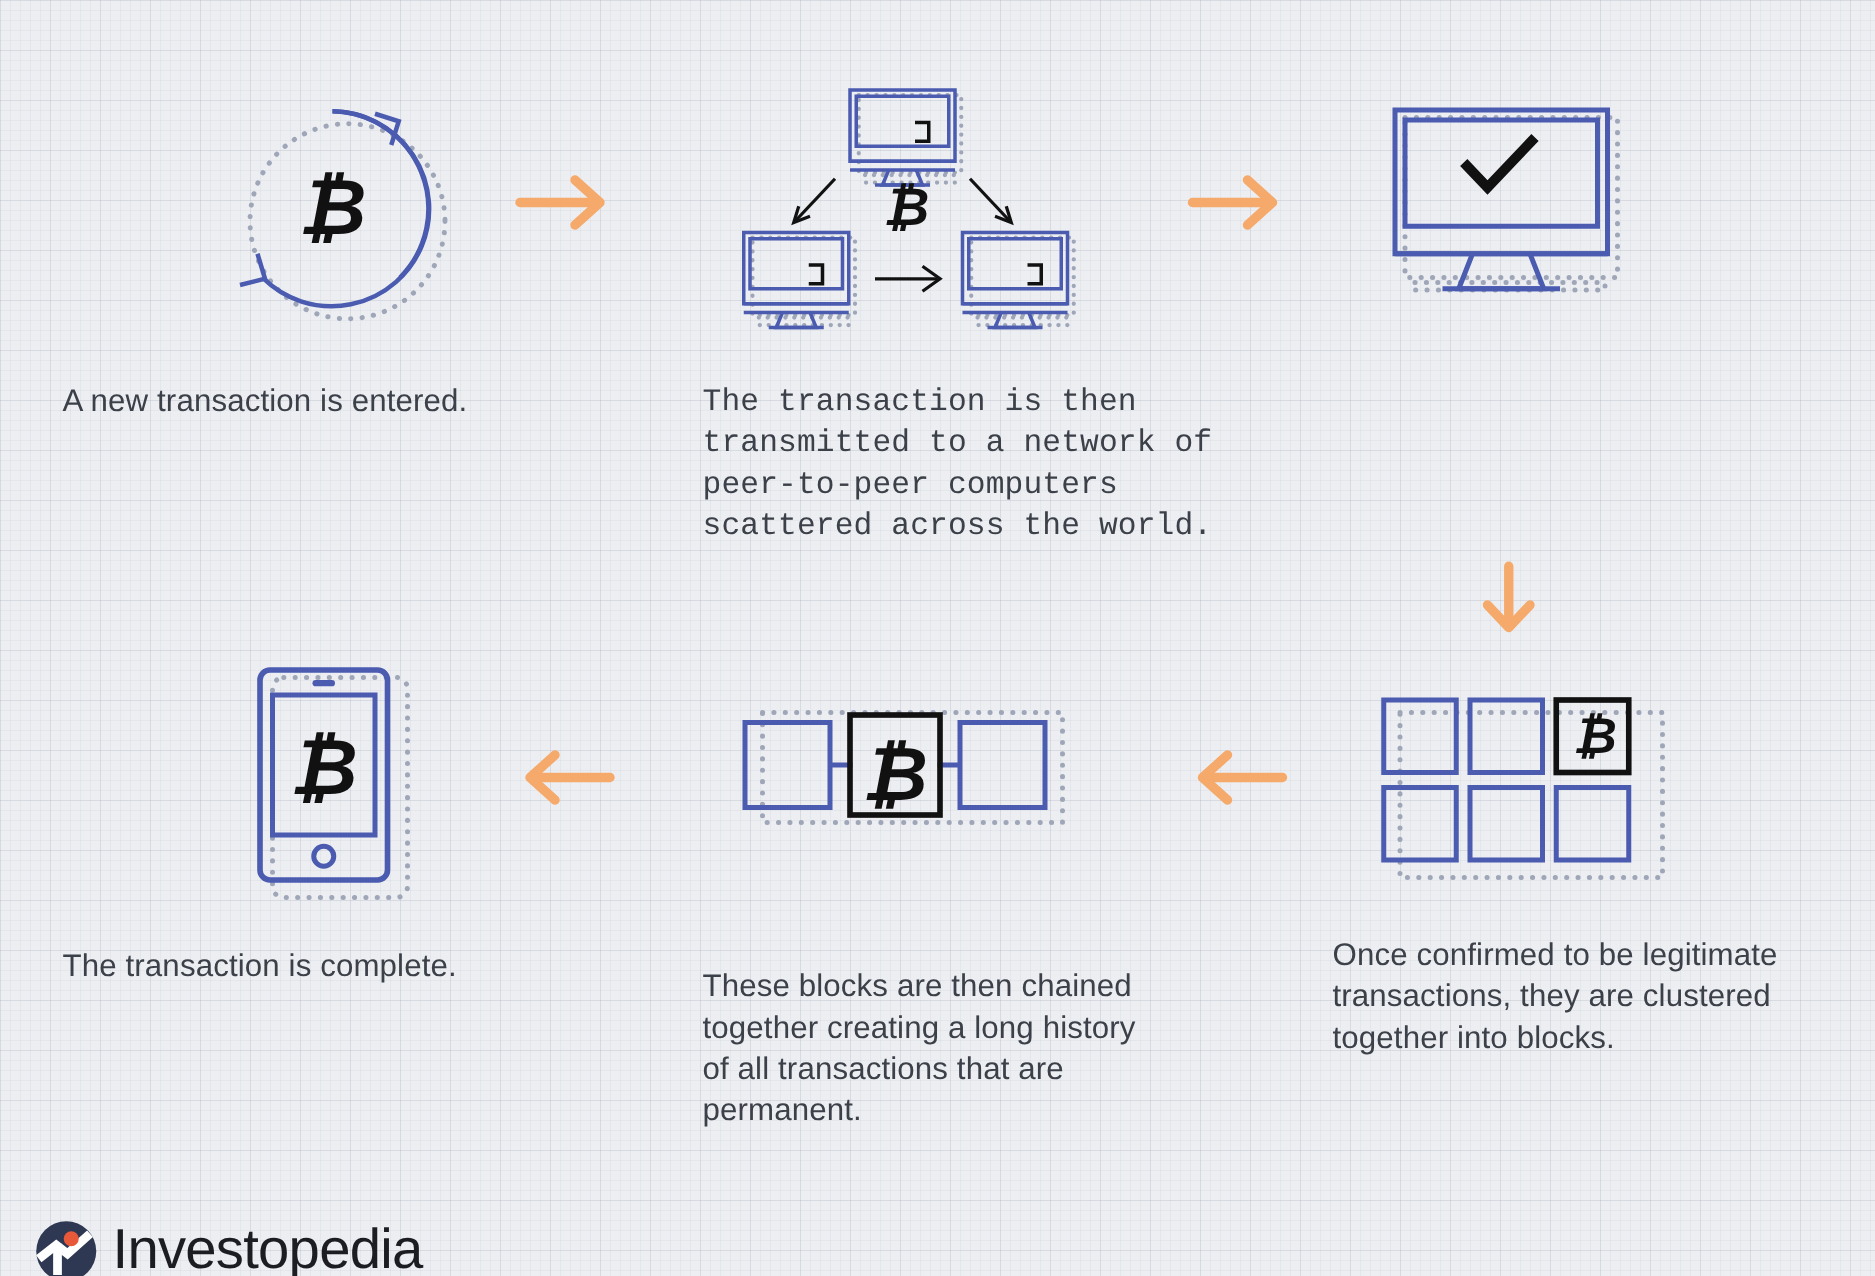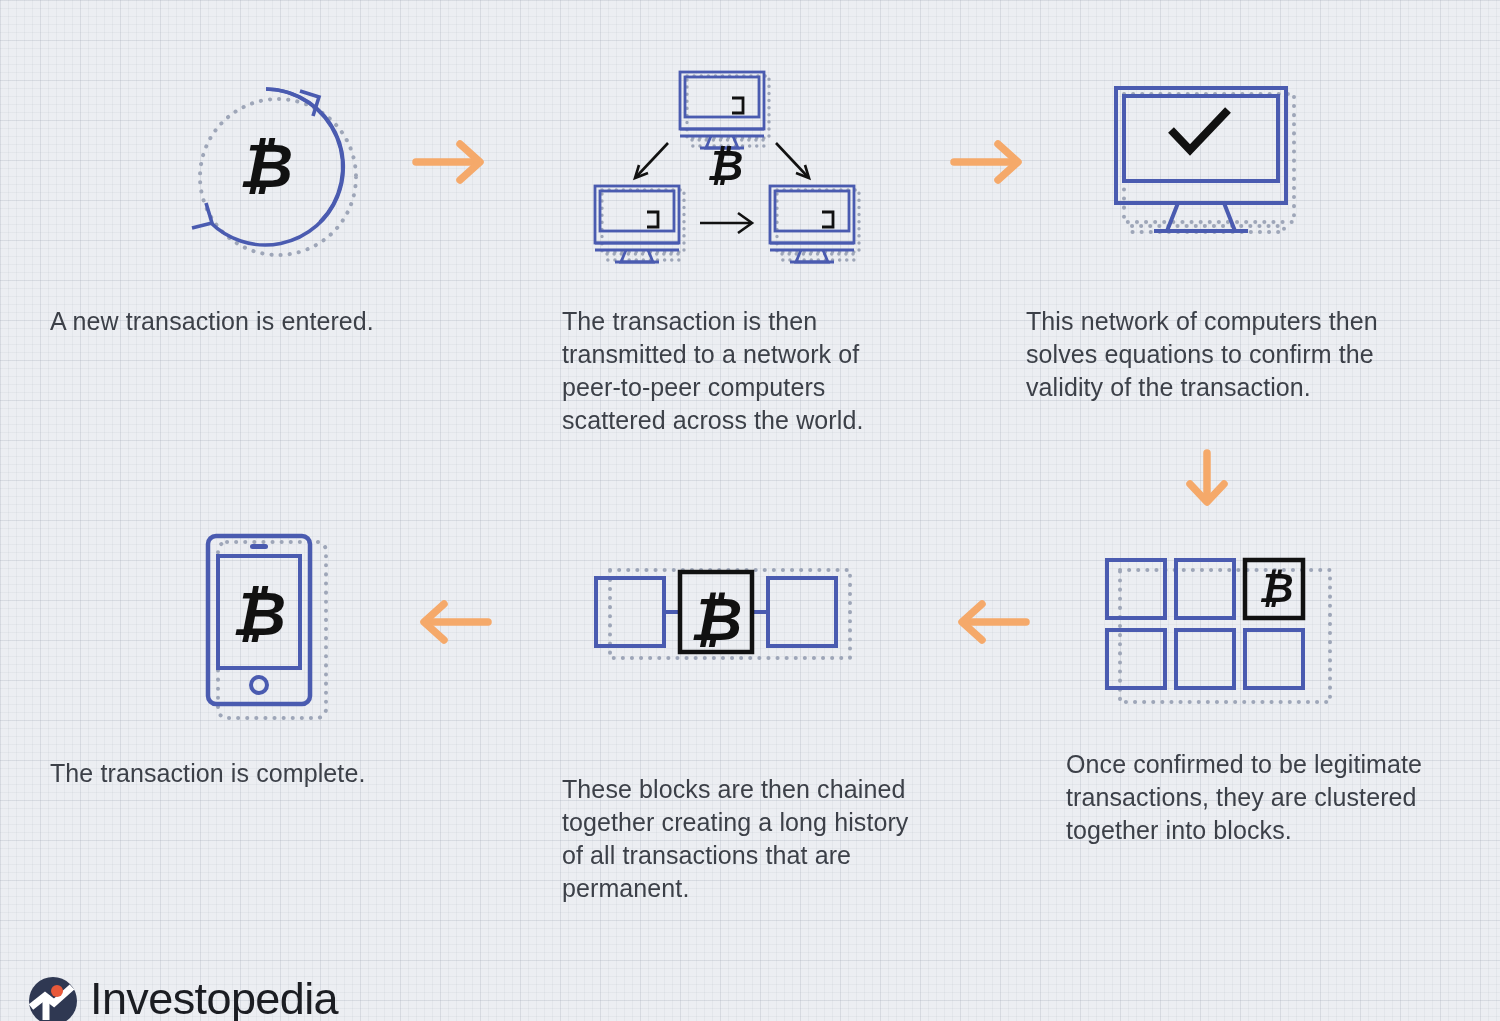--- a/index.html
+++ b/index.html
@@ -156,21 +156,21 @@
         <g>
           <line x1="120" y1="163" x2="170" y2="163"></line>
           <polyline points="158,153 172,163 158,173"></polyline>
         </g>
       </g>
 
       <text x="145" y="120" text-anchor="middle" font-family="'DejaVu Sans', sans-serif" font-size="42" font-weight="bold" font-style="italic" fill="#111111">₿</text>
     </svg>
   </div>
 
-  <div class="caption" style="left:562px; top:305px; width:420px;">The transaction is then
+  <div class="caption" style="left:562px; top:305px; width:420px;font-family:Liberation Mono, monospace;">The transaction is then
 transmitted to a network of
 peer-to-peer computers
 scattered across the world.</div>
 
   <div class="node" style="left:950px; top:138px;">
     <svg width="80" height="48" viewBox="0 0 80 48">
       <g fill="none" stroke="#f5a96a" stroke-width="7.5" stroke-linecap="round" stroke-linejoin="round">
         <line x1="4" y1="24" x2="66" y2="24"></line>
         <polyline points="48,6 68,24 48,42"></polyline>
       </g>
@@ -187,23 +187,20 @@
         <rect x="6" y="6" width="170" height="115"></rect>
         <rect x="14" y="14" width="154" height="85"></rect>
         <line x1="6" y1="121" x2="176" y2="121"></line>
         <path d="M 68 121 L 57 149 L 125 149 L 114 121"></path>
         <line x1="44" y1="149" x2="138" y2="149"></line>
       </g>
       <polyline points="61,48 80,68 118,28" fill="none" stroke="#111111" stroke-width="8" stroke-linecap="butt" stroke-linejoin="miter"></polyline>
     </svg>
   </div>
 
-  <div class="caption" style="left:1026px; top:305px; width:430px;">This network of computers then
-solves equations to confirm the
-validity of the transaction.</div>
 
   <div class="node" style="left:1183px; top:450px;">
     <svg width="48" height="62" viewBox="0 0 48 62">
       <g fill="none" stroke="#f5a96a" stroke-width="7.5" stroke-linecap="round" stroke-linejoin="round">
         <line x1="24" y1="3" x2="24" y2="50"></line>
         <polyline points="7,34 24,52 41,34"></polyline>
       </g>
     </svg>
   </div>
 

